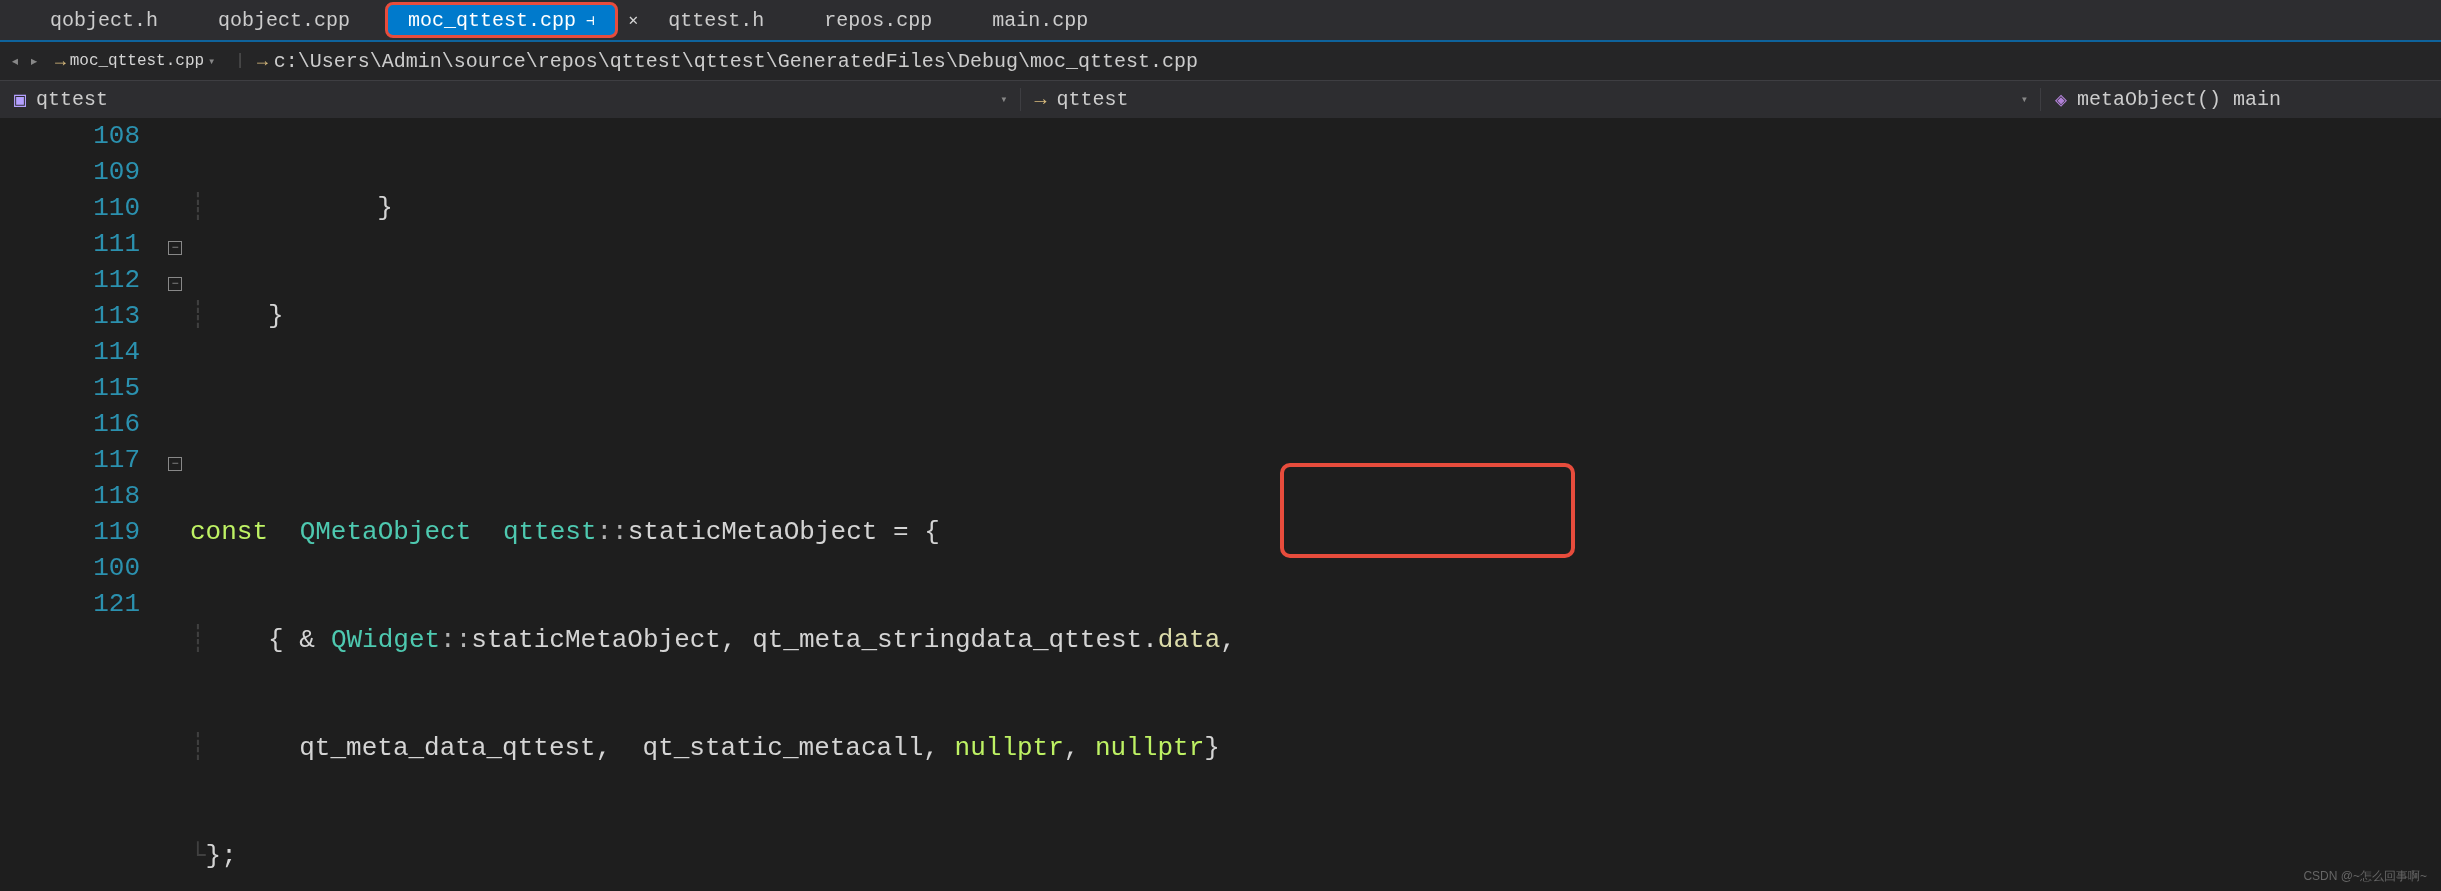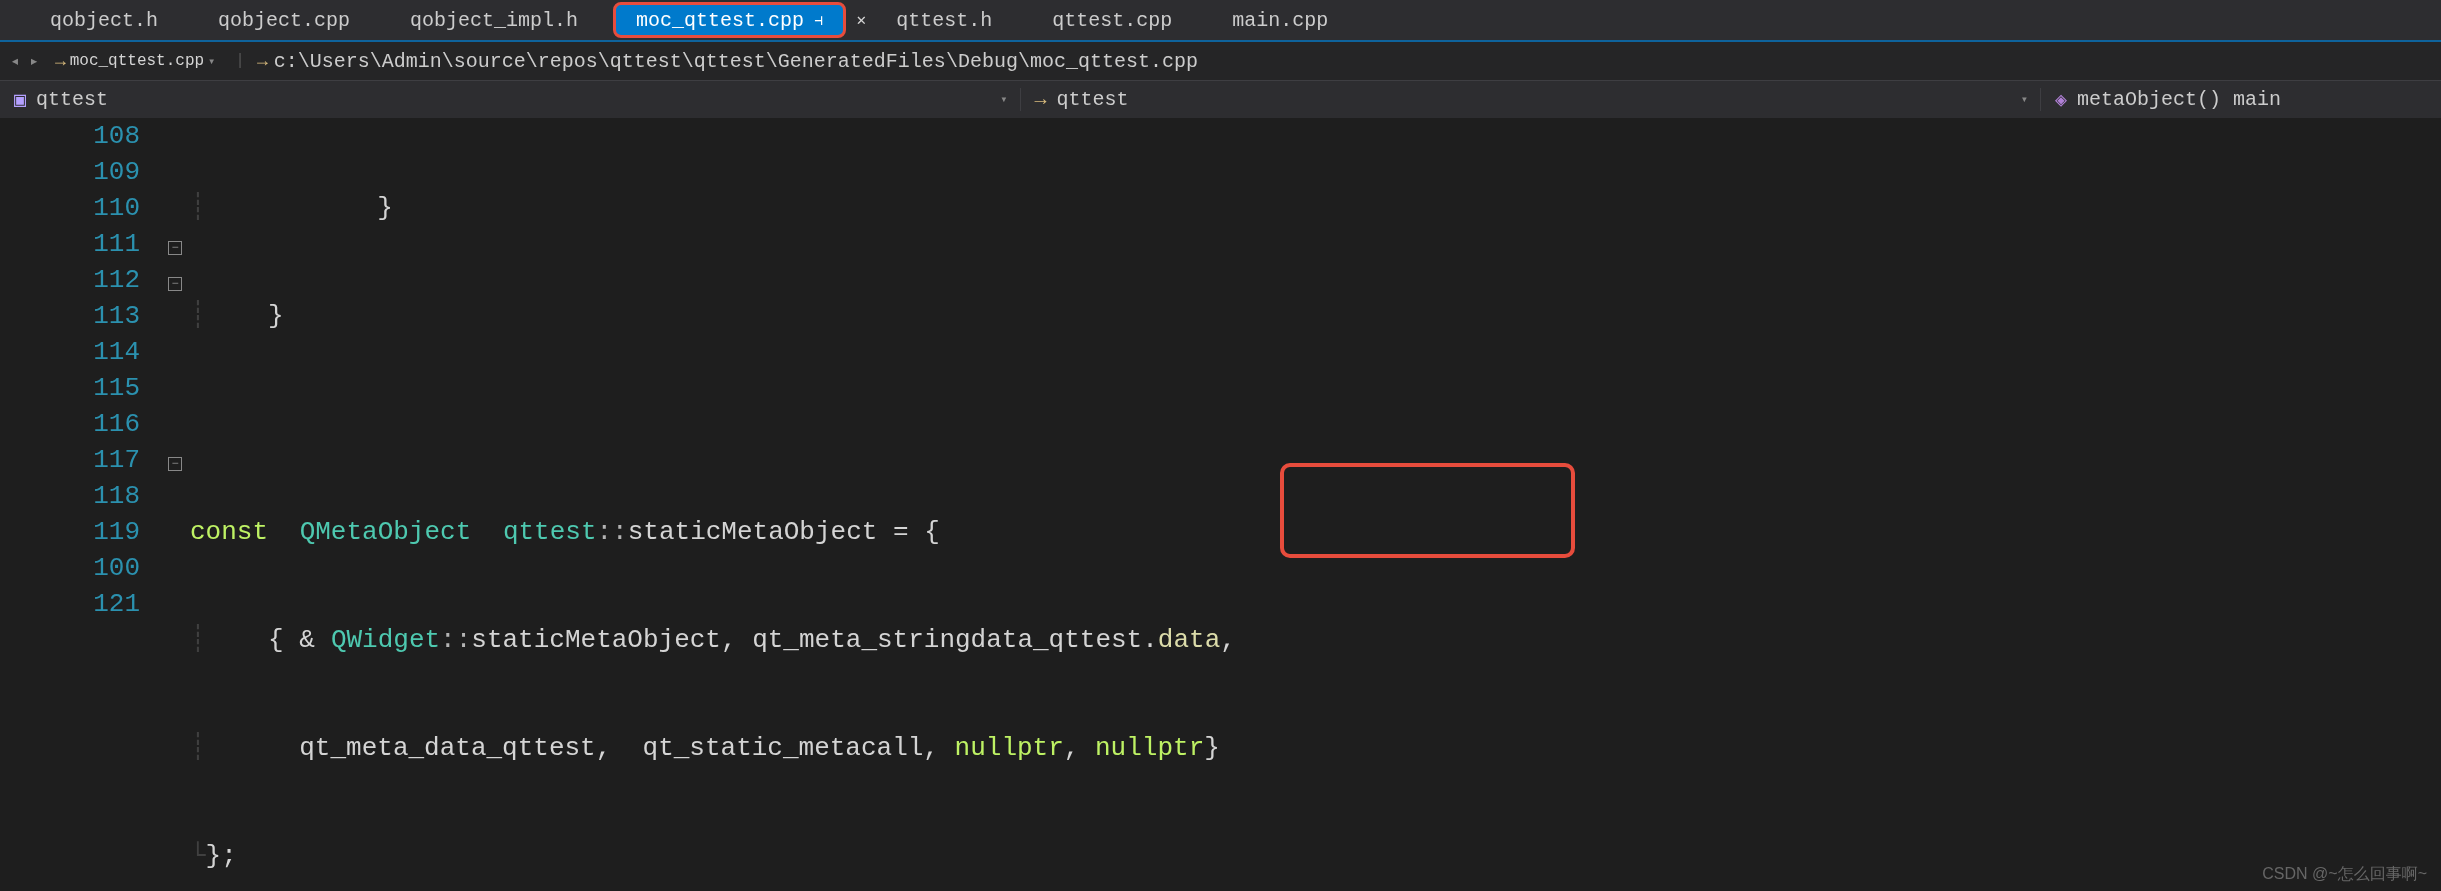--- a/index.html
+++ b/index.html
@@ -148,47 +148,44 @@
   position: absolute;
   border: 4px solid #e74c3c;
   border-radius: 10px;
   pointer-events: none;
 }
 .watermark {
   position: absolute;
   bottom: 6px;
   right: 14px;
   color: #666;
-  font-size: 16px;
+  font-size: 12px;
   font-family: sans-serif;
 }
 </style>
 </head>
 <body>
 
 <div class="tab-bar">
   <div class="tab">
       <span>qobject.h</span>
     </div>
   <div class="tab">
       <span>qobject.cpp</span>
     </div>
-  <div class="tab">
-      <span>qobject_impl.h</span>
-    </div>
   <div class="tab active">
     <span>moc_qttest.cpp</span>
     <span class="pin-icon">⊣</span>
   </div>
   <span class="close-icon" style="align-self:center;margin-left:6px;">✕</span>
   <div class="tab">
       <span>qttest.h</span>
     </div>
   <div class="tab">
-      <span>qttest.cpp</span>
+      <span>repos.cpp</span>
     </div>
   <div class="tab">
       <span>main.cpp</span>
     </div>
 </div>
 
 <div class="nav-bar">
   <span style="color:#888;">◂ ▸</span>
   <div class="nav-dropdown">
     <span class="nav-arrow">→</span>

